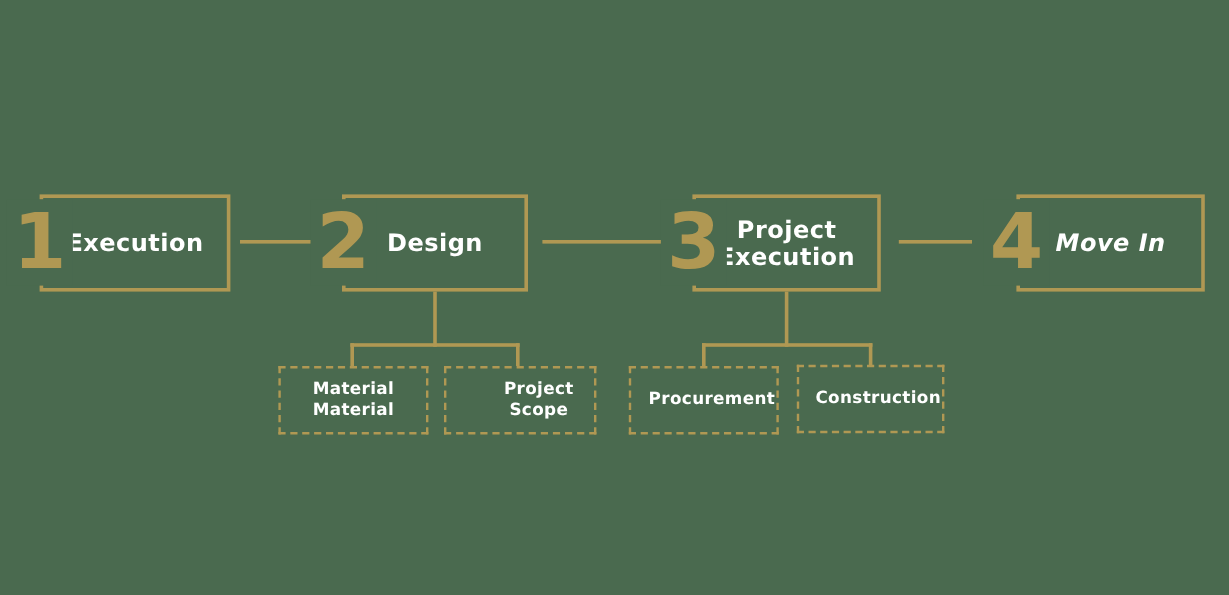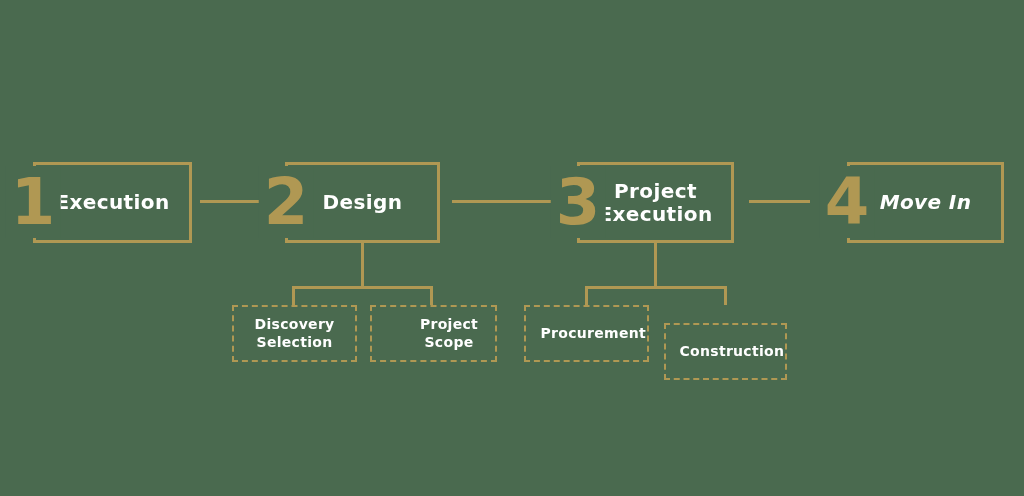--- a/index.html
+++ b/index.html
@@ -81,21 +81,21 @@
   .sub-label{
     color:var(--text);
     font-size:14px;font-weight:bold;
     letter-spacing:0.3px;
     line-height:1.25;
     max-width:92px;
   }
   #sub-material{left:232px;top:305px;width:125px;height:57px;}
   #sub-scope{left:370px;top:305px;width:127px;height:57px;justify-content:flex-end;}
   #sub-procurement{left:524px;top:305px;width:125px;height:57px;justify-content:center;}
-  #sub-construction{left:664px;top:323px;width:123px;height:57px;}
+  #sub-construction{left:664px;top:304px;width:123px;height:57px;}
 </style>
 </head>
 <body>
 
 <div class="canvas">
 
   <div class="h-connector" id="conn-1-2"></div>
   <div class="h-connector" id="conn-2-3"></div>
   <div class="h-connector" id="conn-3-4"></div>
 
@@ -121,21 +121,21 @@
   <div class="step-box" id="box-4">
     <div class="step-label">Move In</div>
   </div>
 
   <div class="step-number" id="num-1">1</div>
   <div class="step-number" id="num-2">2</div>
   <div class="step-number" id="num-3">3</div>
   <div class="step-number" id="num-4">4</div>
 
   <div class="sub-box" id="sub-material">
-    <div class="sub-label">Discovery Selection</div>
+    <div class="sub-label">Material Material</div>
   </div>
   <div class="sub-box" id="sub-scope">
     <div class="sub-label">Project Scope</div>
   </div>
   <div class="sub-box" id="sub-procurement">
     <div class="sub-label">Procurement</div>
   </div>
   <div class="sub-box" id="sub-construction">
     <div class="sub-label">Construction</div>
   </div>

